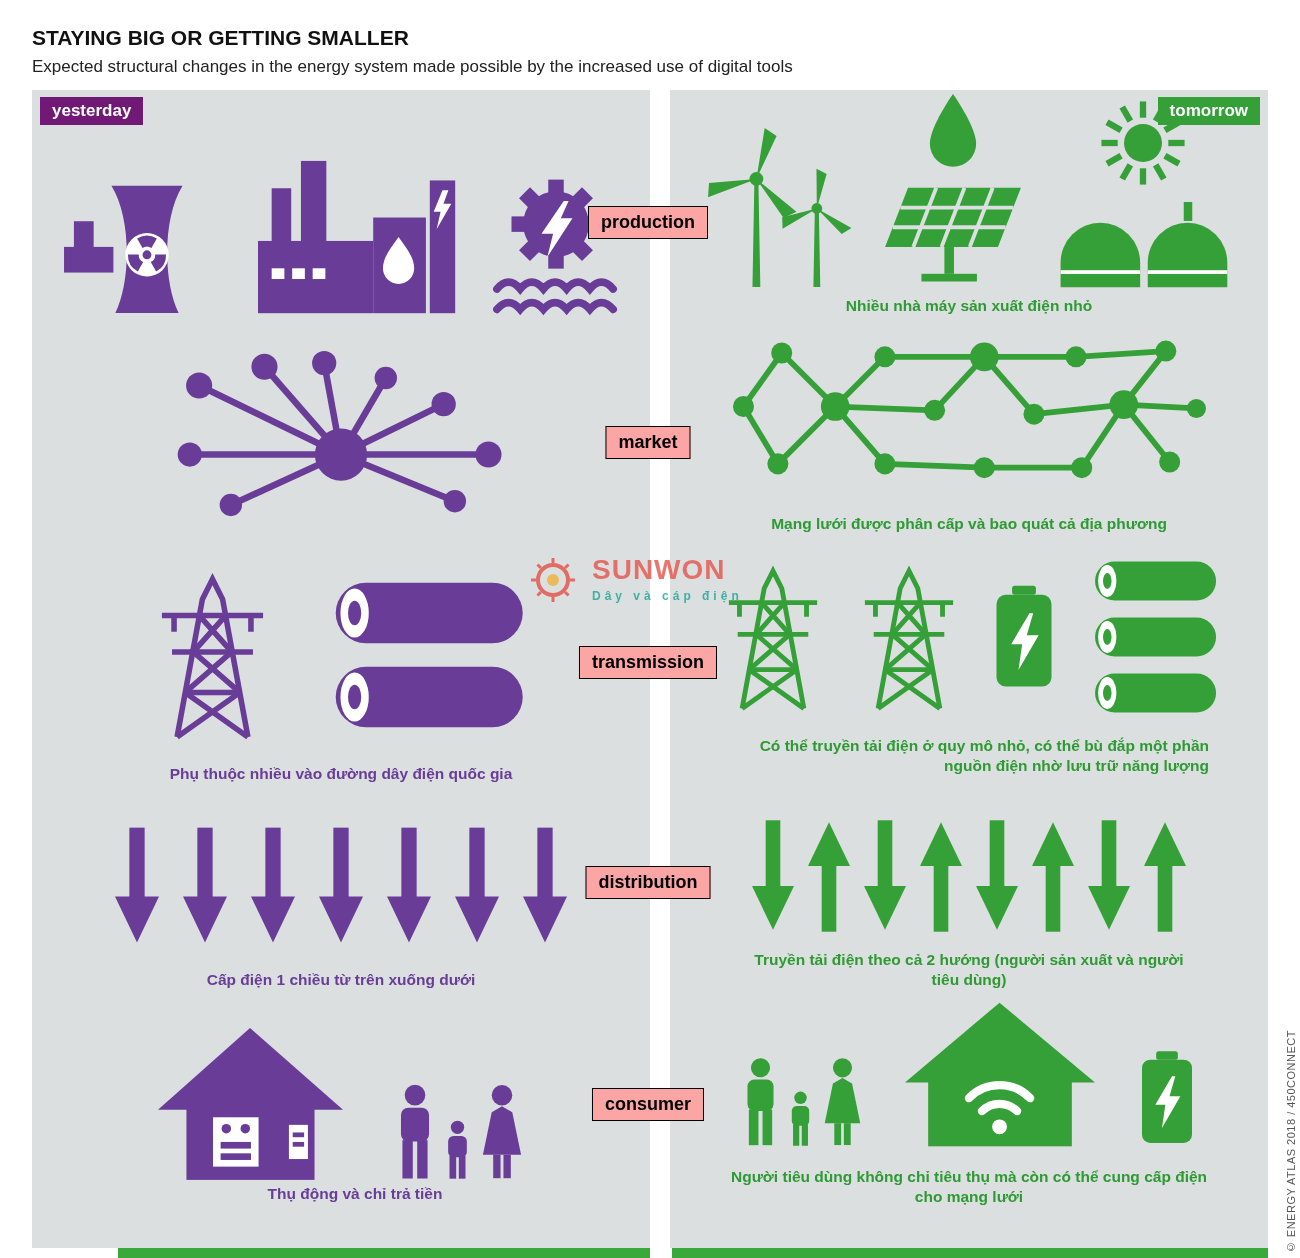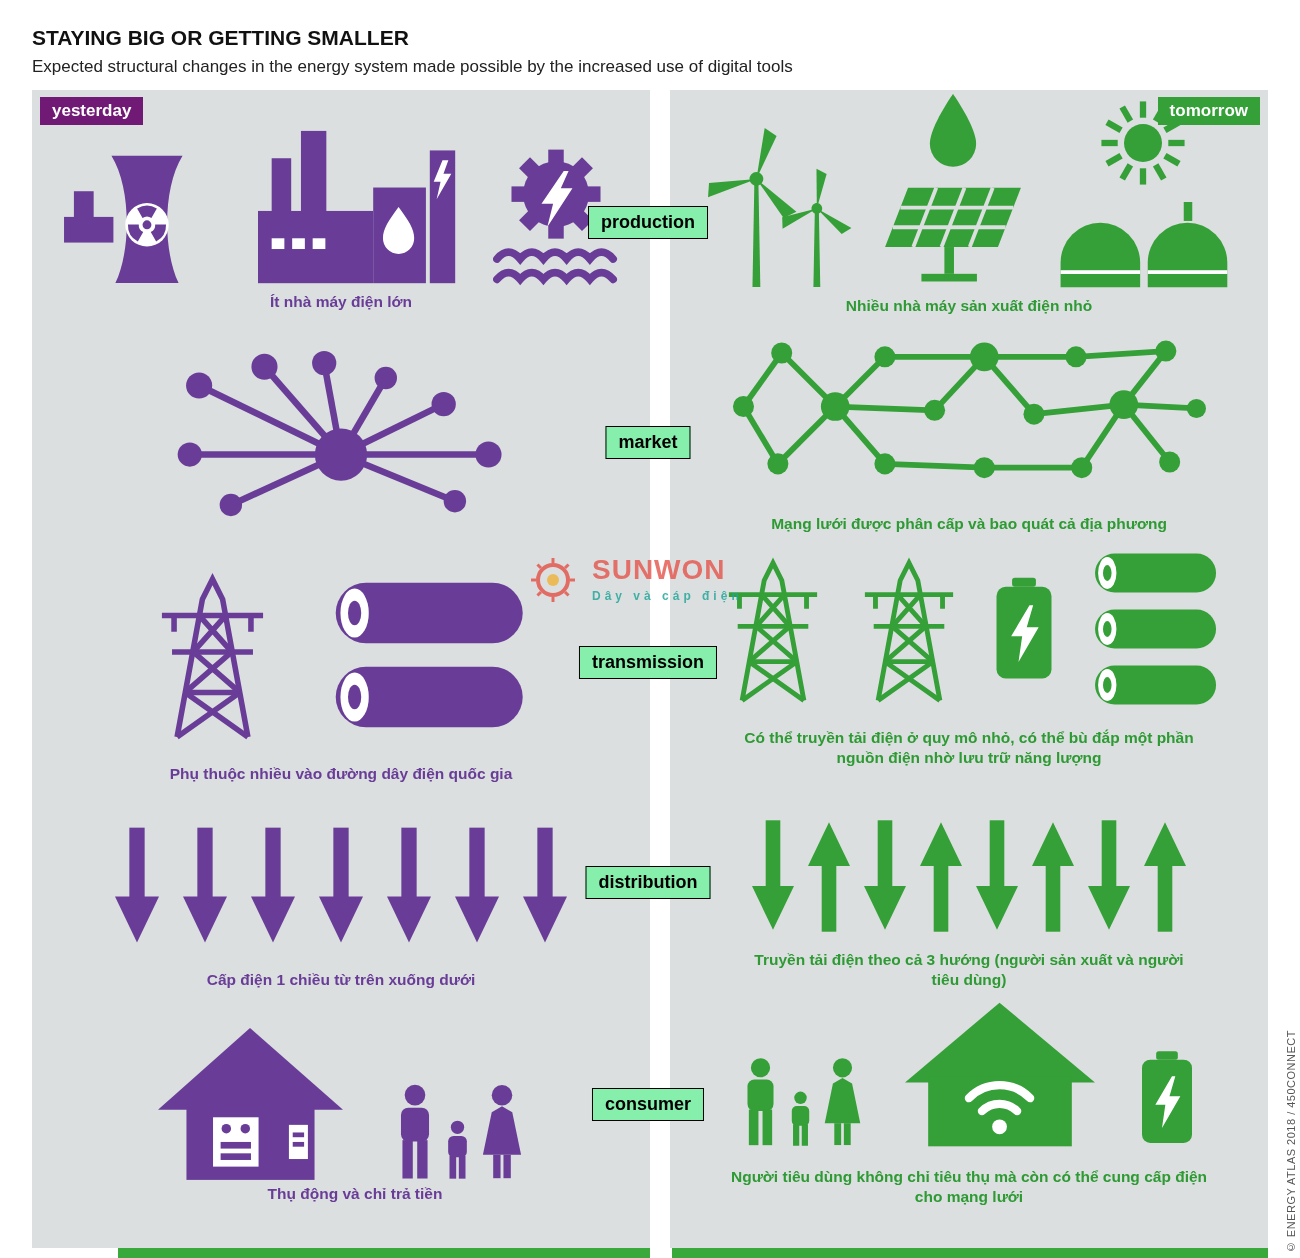--- a/index.html
+++ b/index.html
@@ -27,21 +27,21 @@
   .caption { text-align:center; font-weight:bold; font-size:15.5px; line-height:1.3; padding:0 40px 12px; }
   .r1 .caption { padding-bottom:10px; } .r2 .caption { padding-bottom:12px; }
   .r3 .caption { padding-bottom:18px; } .r4 .caption { padding-bottom:12px; }
   .r5 .caption { padding-bottom:44px;margin-left:28px; }
   .purple-text { color:#693d97; }
   .green-text  { color:#2e9a33; }
 
   .ic-p { color:#693d97; }
   .ic-g { color:#34a037; }
 
-  .center-label { position:absolute; left:616px; transform:translateX(-50%); background:#86efac; border:1px solid #000;
+  .center-label { position:absolute; left:616px; transform:translateX(-50%); background:#fca5a5; border:1px solid #000;
     padding:5px 12px; font-weight:bold; font-size:18px; color:#000; z-index:4; white-space:nowrap; }
 
   .prod-col { display:flex; flex-direction:column; align-items:center; gap:12px; }
   .stack { display:flex; flex-direction:column; gap:16px; align-items:center; }
   .stack-sm { gap:12px; }
   .family { display:flex; align-items:flex-end; gap:9px; }
   .arrow-row { gap:24px; } .arrow-row-r { gap:14px; }
 
   .watermark { position:absolute; left:530px; top:556px; display:flex; align-items:center; gap:16px; opacity:.82; z-index:6; }
   .wm-brand { font-size:28px; font-weight:bold; color:#e4584f; letter-spacing:1px; line-height:1; }
@@ -103,21 +103,20 @@
               <rect x="-8" y="-46" width="16" height="92" transform="rotate(45)"></rect>
               <rect x="-8" y="-46" width="16" height="92" transform="rotate(90)"></rect>
               <rect x="-8" y="-46" width="16" height="92" transform="rotate(135)"></rect>
               <circle r="34"></circle>
               <polygon points="8,-24 -15,10 -3,10 -9,34 17,-6 5,-6 13,-24" fill="#fff"></polygon>
             </g>
             <path d="M4,125 q12,-14 24,0 q12,-14 24,0 q12,-14 24,0 q12,-14 24,0 q12,-14 24,0" fill="none" stroke="currentColor" stroke-width="8" stroke-linecap="round"></path>
             <path d="M4,146 q12,-14 24,0 q12,-14 24,0 q12,-14 24,0 q12,-14 24,0 q12,-14 24,0" fill="none" stroke="currentColor" stroke-width="8" stroke-linecap="round"></path>
           </svg>
         </div>
-        <div class="caption purple-text">Ít nhà máy điện lớn</div>
       </div>
 
       <div class="row r2">
         <div class="icons ic-p">
           <svg width="380" height="168" viewBox="0 0 380 180" fill="currentColor">
             <g stroke="currentColor" stroke-width="7">
               <line x1="190" y1="112" x2="38" y2="38"></line>
                 <line x1="190" y1="112" x2="108" y2="18"></line>
               <line x1="190" y1="112" x2="172" y2="14"></line>
                 <line x1="190" y1="112" x2="238" y2="30"></line>
@@ -393,21 +392,21 @@
               <ellipse cx="36" cy="36" rx="15" ry="26" fill="#fff"></ellipse>
                 <ellipse cx="36" cy="36" rx="7" ry="13"></ellipse>
             </svg>
             <svg width="135" height="44" viewBox="0 0 220 72" fill="currentColor">
               <rect x="16" y="4" width="198" height="64" rx="32"></rect>
               <ellipse cx="36" cy="36" rx="15" ry="26" fill="#fff"></ellipse>
                 <ellipse cx="36" cy="36" rx="7" ry="13"></ellipse>
             </svg>
           </div>
         </div>
-        <div class="caption green-text" style="max-width:560px;margin:16px auto;">Có thể truyền tải điện ở quy mô nhỏ, có thể bù đắp một phần nguồn điện nhờ lưu trữ năng lượng</div>
+        <div class="caption green-text" style="max-width:560px;margin:8px auto;text-align:right;">Có thể truyền tải điện ở quy mô nhỏ, có thể bù đắp một phần nguồn điện nhờ lưu trữ năng lượng</div>
       </div>
 
       <div class="row r4">
         <div class="icons arrow-row-r ic-g">
           <svg width="42" height="120" viewBox="0 0 46 122" fill="currentColor">
               <rect x="15" y="0" width="16" height="76"></rect>
               <polygon points="0,72 46,72 23,120"></polygon>
             </svg>
           <svg width="42" height="120" viewBox="0 0 46 122" fill="currentColor">
               <rect x="15" y="46" width="16" height="76"></rect>
@@ -431,21 +430,21 @@
             </svg>
           <svg width="42" height="120" viewBox="0 0 46 122" fill="currentColor">
               <rect x="15" y="0" width="16" height="76"></rect>
               <polygon points="0,72 46,72 23,120"></polygon>
             </svg>
           <svg width="42" height="120" viewBox="0 0 46 122" fill="currentColor">
               <rect x="15" y="46" width="16" height="76"></rect>
               <polygon points="0,50 46,50 23,2"></polygon>
             </svg>
         </div>
-        <div class="caption green-text" style="max-width:540px;margin:0 auto;">Truyền tải điện theo cả 3 hướng (người sản xuất và người tiêu dùng)</div>
+        <div class="caption green-text" style="max-width:540px;margin:0 auto;">Truyền tải điện theo cả 2 hướng (người sản xuất và người tiêu dùng)</div>
       </div>
 
       <div class="row r5">
         <div class="icons icons-bottom ic-g" style="gap:42px;">
           <div class="family">
             <svg width="37" height="90" viewBox="0 0 54 130" fill="currentColor">
               <circle cx="27" cy="15" r="14"></circle>
                 <rect x="8" y="32" width="38" height="46" rx="10"></rect>
               <rect x="10" y="76" width="14" height="52"></rect>
                 <rect x="30" y="76" width="14" height="52"></rect>

